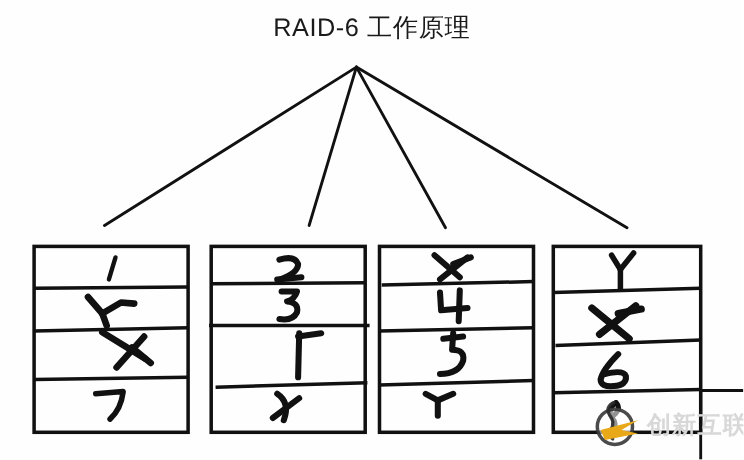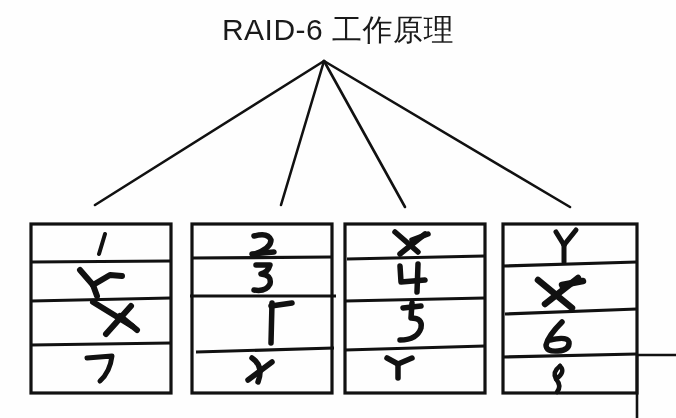--- a/index.html
+++ b/index.html
@@ -14,21 +14,21 @@
     background: #fefefe;
     overflow: hidden;
     font-family: "Liberation Sans", sans-serif;
   }
   #title {
     position: absolute;
     left: 0;
     top: 10px;
     width: 676px;
     text-align: center;
-    font-size: 30px;
+    font-size: 23px;
     color: #1a1a1a;
     letter-spacing: 0.5px;
     font-family: "Liberation Sans", sans-serif;
     white-space: nowrap;
   }
   #diagram-svg {
     position: absolute;
     left: 0;
     top: 0;
   }
@@ -177,14 +177,23 @@
         <path d="M 560 366 Q 566 372 556 379"></path>
       </g>
     </g>
 
     <g stroke="#111111" stroke-width="2.6">
       <line x1="637" y1="355" x2="676" y2="355"></line>
       <line x1="637" y1="355" x2="637" y2="418"></line>
     </g>
   </svg>
 
+  <div id="watermark">
+    <svg width="50" height="50" viewBox="0 0 50 50">
+      <circle cx="23" cy="28" r="17" fill="#ffffff" opacity="0.55"></circle>
+      <circle cx="23" cy="28" r="16" fill="none" stroke="#2b2b2b" stroke-width="3.2" opacity="0.85"></circle>
+      <path d="M 22 6 Q 14 10 18 17 Q 24 24 19 31 Q 16 36 21 39" fill="none" stroke="#2b2b2b" stroke-width="3" stroke-linecap="round" opacity="0.9"></path>
+      <path d="M 10 31 L 44 22 L 29 31 L 44 34 L 14 40 Z" fill="#e8a817"></path>
+    </svg>
+    <span class="wm-text">创新互联</span>
+  </div>
 
 </div>
 
 </body></html>

